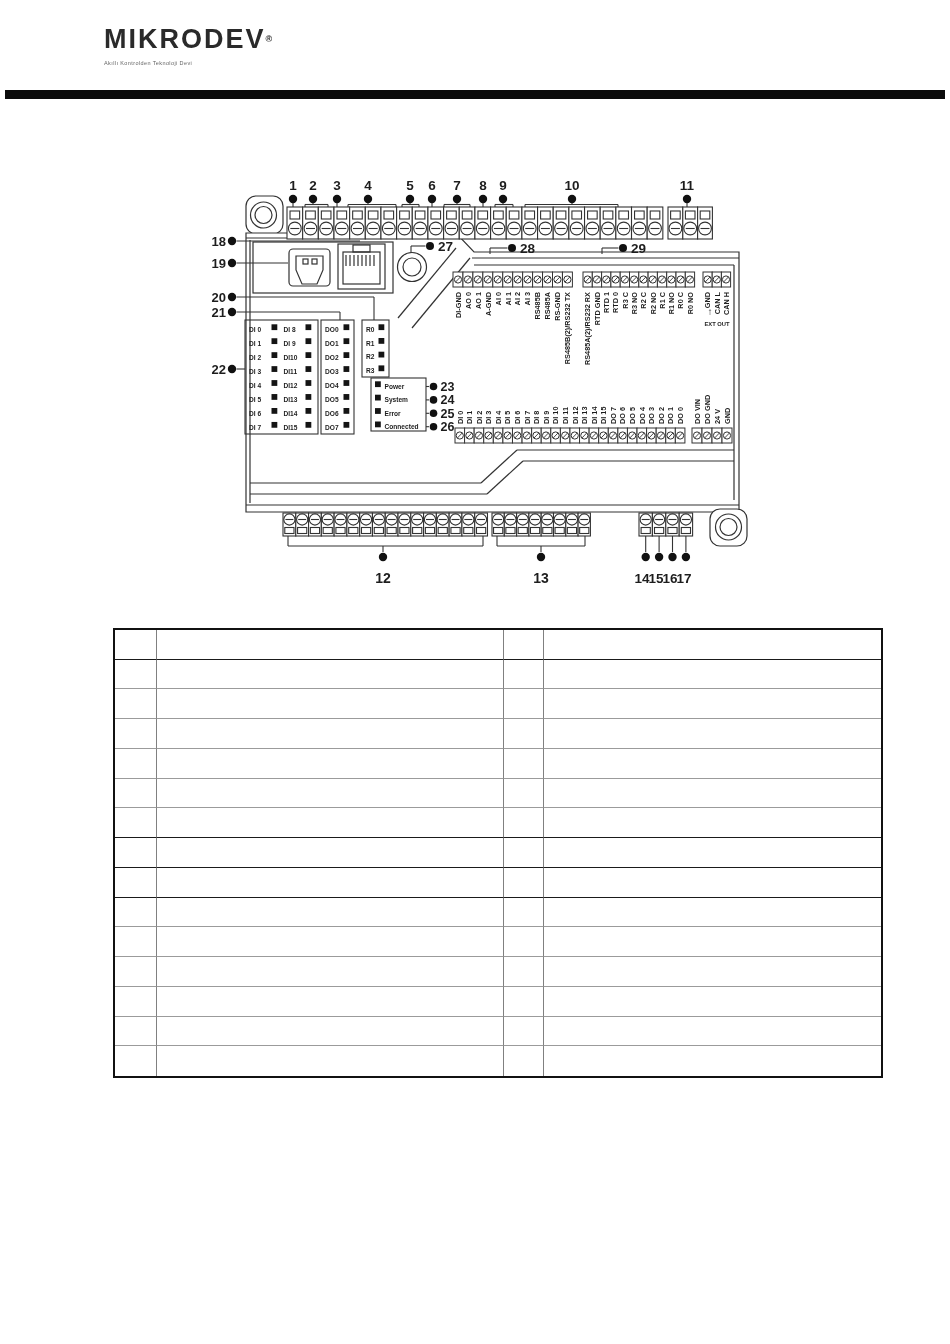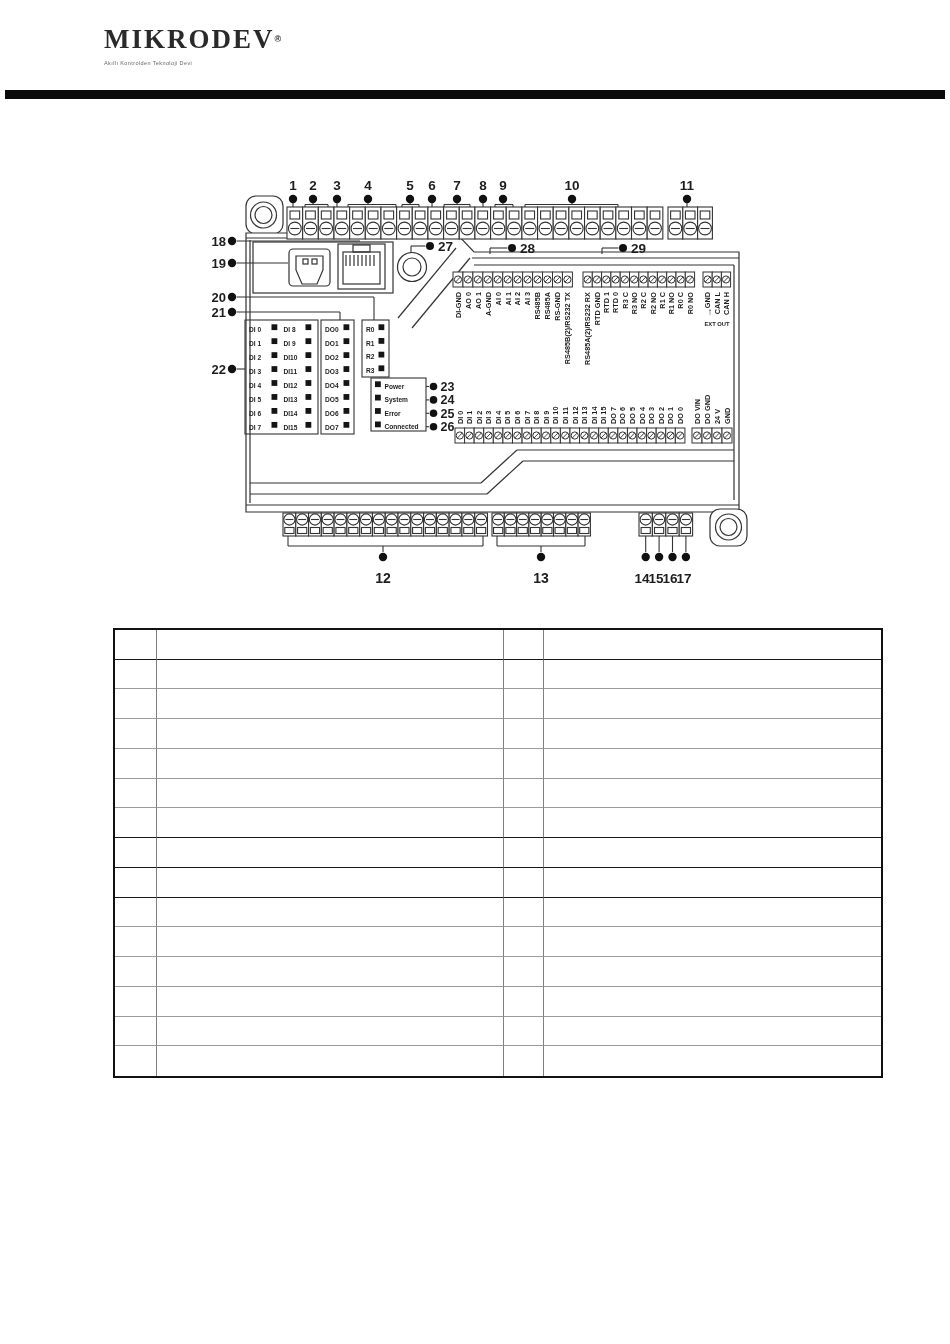--- a/index.html
+++ b/index.html
@@ -1,20 +1,20 @@
 <!DOCTYPE html>
 <html><head>
 <meta charset="utf-8">
 <style>
   html,body{margin:0;padding:0;background:#fff;}
   body{width:950px;height:1344px;position:relative;overflow:hidden;
        font-family:"Liberation Sans",sans-serif;color:#222;}
   .brand{position:absolute;left:104px;top:26px;line-height:1;}
   .brand-word{font-size:27px;font-weight:bold;letter-spacing:2px;color:#2a2a2a;
-              font-family:Liberation Serif, serif;transform:scaleY(1.15);transform-origin:left top;}
+              font-family:Liberation Sans, sans-serif;transform:scaleY(1.15);transform-origin:left top;}
   .brand-reg{font-size:9px;vertical-align:super;font-weight:bold;color:#2a2a2a;}
   .brand-tag{font-size:5.5px;color:#666;letter-spacing:.4px;margin-top:8px;filter:blur(.2px);}
   .hrule{position:absolute;left:5px;top:90px;width:940px;height:9px;background:#0b0b0b;}
   #fig{position:absolute;left:0;top:0;width:950px;height:620px;}
   svg text{font-family:"Liberation Sans","DejaVu Sans",sans-serif;fill:#1d1d1d;}
   #io-table{position:absolute;left:113px;top:628px;width:770px;height:450px;
             box-sizing:border-box;border:2px solid #111;display:grid;
             grid-template-columns:42px 347px 40px auto;grid-template-rows:repeat(15,1fr);}
   #io-table .cell{box-sizing:border-box;border-bottom:1px solid #9b9b9b;}
   #io-table .cell.vb{border-right:1.6px solid #808080;}

